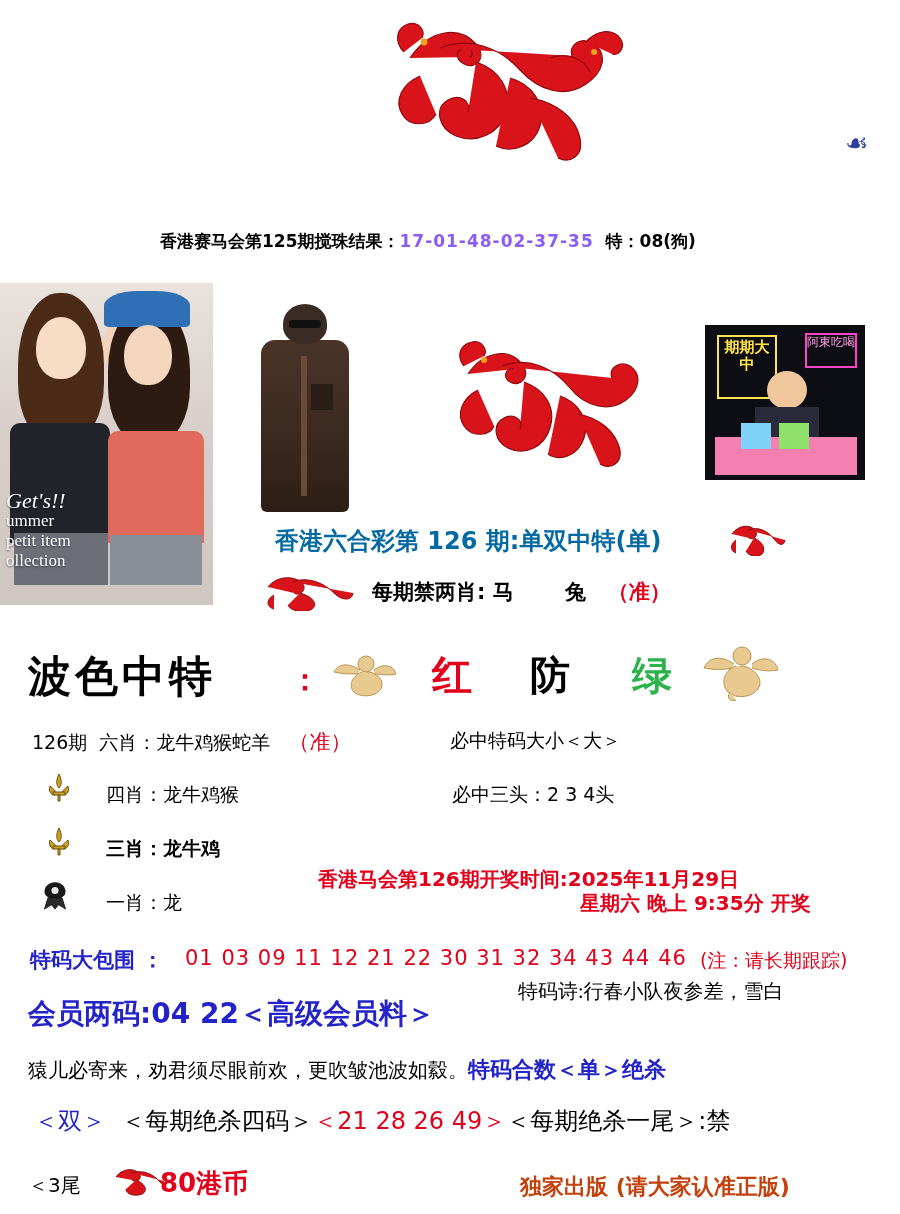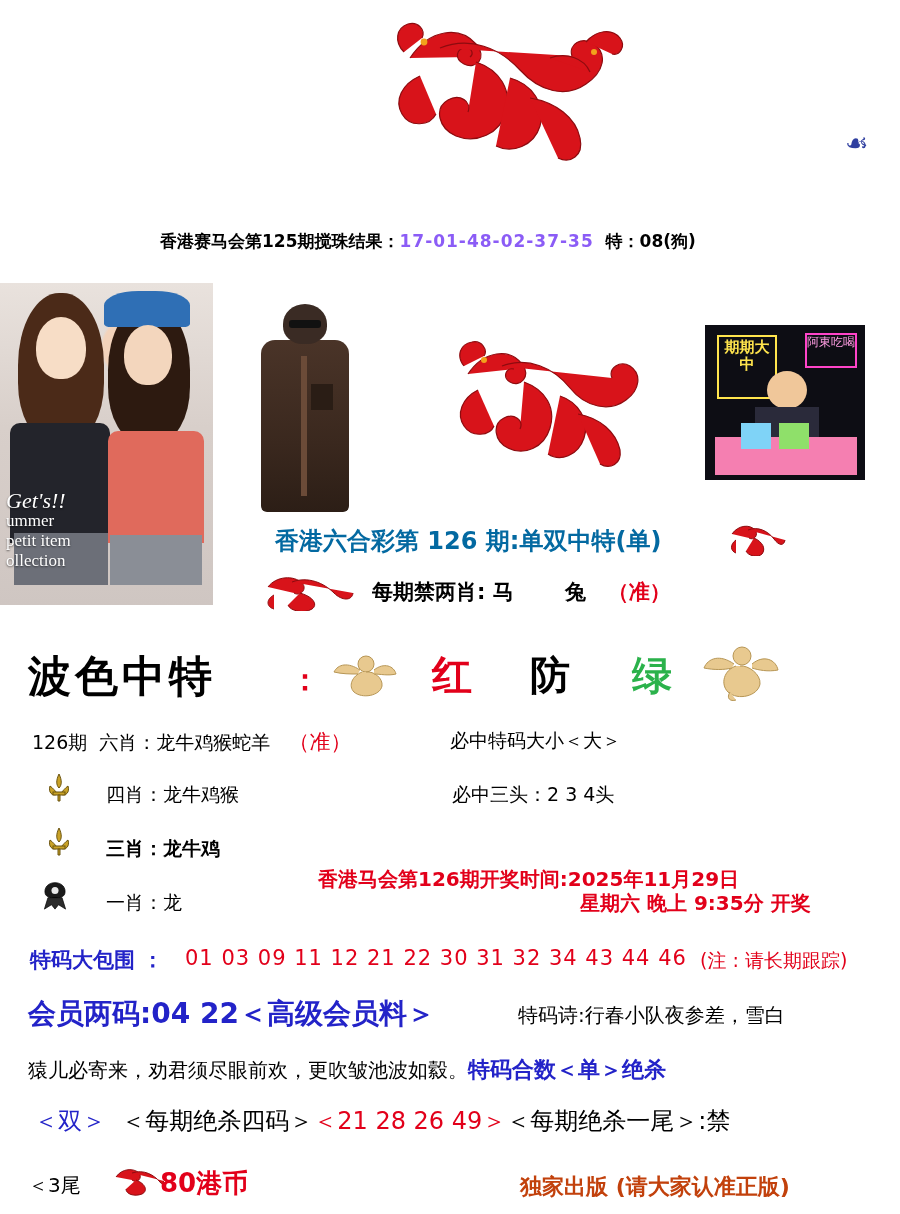--- a/index.html
+++ b/index.html
@@ -228,21 +228,21 @@
   }
   .baowei-note {
     position:absolute; left:700px; top:948px; font-size:19px; color:#e2001a;
   }
 
   
   .member {
     position:absolute; left:28px; top:995px; font-size:28px; color:#2323c8; font-weight:bold; white-space:nowrap;
   }
   .poem1 {
-    position:absolute; left:518px; top:1002px; font-size:20px; white-space:nowrap;
+    position:absolute; left:518px; top:978px; font-size:20px; white-space:nowrap;font-family:Liberation Serif, serif;
   }
   .poem2 {
     position:absolute; left:28px; top:1055px; font-size:20px; white-space:nowrap;
   }
   .poem2 .blue { color:#2323c8; font-size:22px; font-weight:bold; }
 
   .kill-row {
     position:absolute; left:34px; top:1105px; font-size:24px; white-space:nowrap; color:#000;
   }
   .kill-row .red { color:#e2001a; }

